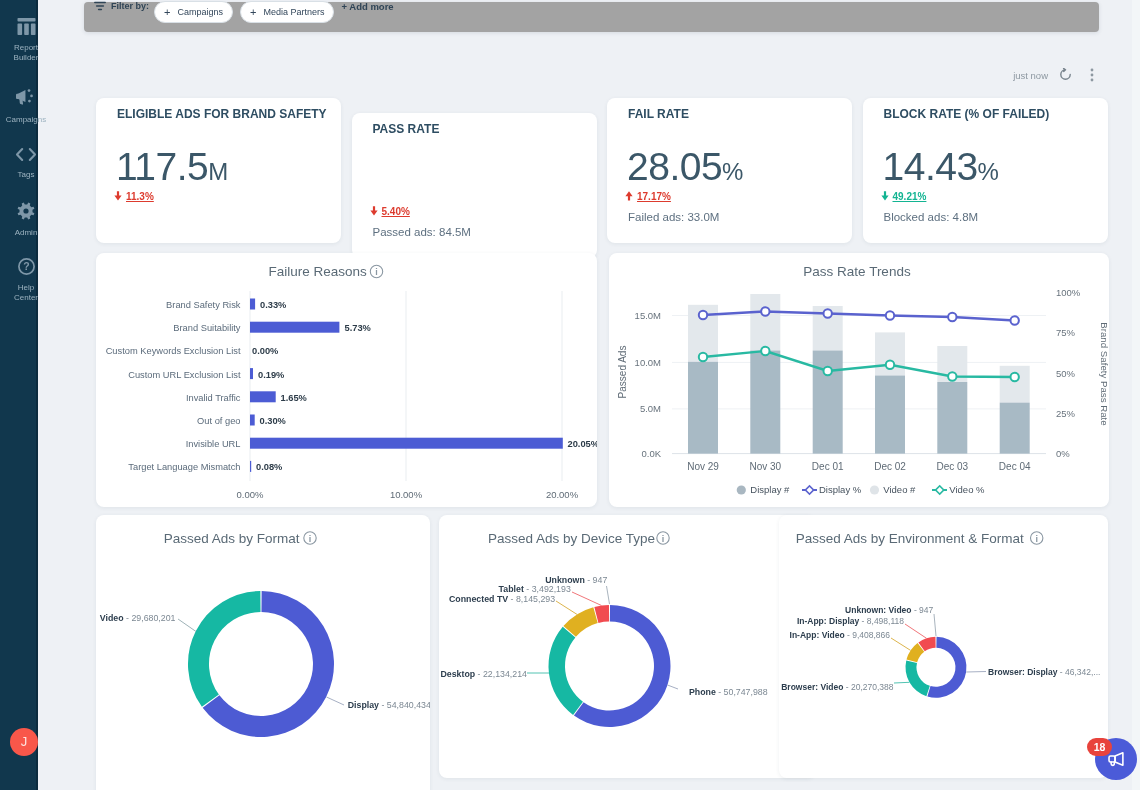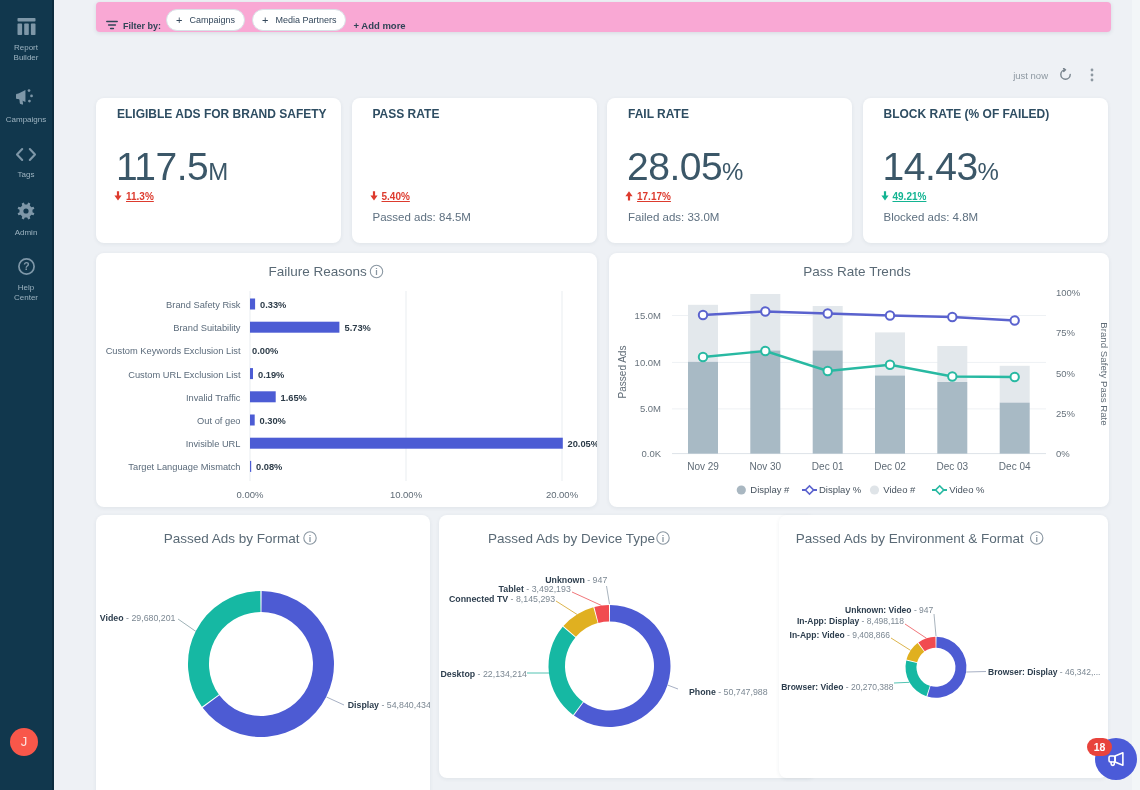--- a/index.html
+++ b/index.html
@@ -1,22 +1,22 @@
 <!DOCTYPE html>
 <html><head>
 <meta charset="utf-8">
 <style>
 * { margin:0; padding:0; box-sizing:border-box; }
 html,body { width:1140px; height:790px; overflow:hidden; }
 body { position:relative; background:#eef1f5; font-family:"Liberation Sans", sans-serif; }
-.sidebar { position:absolute; left:0; top:0; width:54px; height:790px; background:#11374d; border-right:2px solid #0c2b3e; }
+.sidebar { position:absolute; left:0; top:0; width:38px; height:790px; background:#11374d; border-right:2px solid #0c2b3e; }
 .nav { position:absolute; left:0; width:52px; text-align:center; color:#a9bdc9; }
 .nav .lbl { font-size:8px; line-height:10px; color:#9db3c0; margin-top:4px; }
 .scroll { position:absolute; right:0; top:0; width:8px; height:790px; background:#f3f6f8; }
-.fbar { position:absolute; left:96px; top:2px; width:1015px; height:30px; background:#f9a8d4; border-radius:4px; box-shadow:0 1px 4px rgba(30,50,70,.12); display:flex; align-items:flex-end; }
+.fbar { position:absolute; left:84px; top:2px; width:1015px; height:30px; background:#a3a3a3; border-radius:4px; box-shadow:0 1px 4px rgba(30,50,70,.12); display:flex; align-items:flex-start; }
 .fbar .flab { font-size:9px; font-weight:bold; color:#2f4456; margin-right:5px; position:relative; top:-1.5px; }
 .pill { border:1px solid #d9e0e6; border-radius:12px; height:22px; padding:0 9px; font-size:9px; color:#33475b; display:flex; align-items:center; margin-right:7px; background:#fff; position:relative; top:-1.5px; }
 .pill .pl { font-size:11px; margin-right:7px; color:#33475b; }
 .addmore { font-size:9.5px; font-weight:bold; color:#2f4456; margin-left:0; position:relative; top:-1.5px; }
 .justnow { position:absolute; top:70px; right:92px; font-size:9.5px; color:#8d98a1; }
 .card { position:absolute; background:#fff; border-radius:8px; box-shadow:0 1px 4px rgba(30,50,70,.07); }
 .kpi { top:98px; height:145px; width:245px; }
 .kpi .t { position:absolute; left:21px; top:9px; font-size:12px; font-weight:bold; color:#2e4d62; white-space:nowrap; }
 .kpi .num { position:absolute; left:20px; top:49px; font-size:39px; color:#3b5768; line-height:1; letter-spacing:-0.5px; }
 .kpi .num .suf { font-size:24px; letter-spacing:0; }
@@ -108,21 +108,21 @@
       <circle cx="2" cy="12" r="1.4"></circle>
     </g>
   </svg>
 <div class="card kpi" style="left:96px;">
   <div class="t">ELIGIBLE ADS FOR BRAND SAFETY</div>
   <div class="num">117.5<span class="suf">M</span></div>
   <div class="delta red"><svg width="8" height="10" viewBox="0 0 8 10" style="vertical-align:-1px;">
         <path d="M2.9,0.2 L5.1,0.2 L5.1,4.4 L7.6,4.4 L4,9.4 L0.4,4.4 L2.9,4.4 Z" fill="#dd3b2e"></path>
       </svg><u>11.3%</u></div>
 </div>
-<div class="card kpi" style="left:351.5px;">
+<div class="card kpi" style="left:351.5px;margin-top:15px;">
   <div class="t">PASS RATE</div>
   <div class="delta red"><svg width="8" height="10" viewBox="0 0 8 10" style="vertical-align:-1px;">
         <path d="M2.9,0.2 L5.1,0.2 L5.1,4.4 L7.6,4.4 L4,9.4 L0.4,4.4 L2.9,4.4 Z" fill="#dd3b2e"></path>
       </svg><u>5.40%</u></div>
   <div class="sub">Passed ads: 84.5M</div>
 </div>
 <div class="card kpi" style="left:607px;padding-left:7px;">
   <div class="t">FAIL RATE</div>
   <div class="num">28.05<span class="suf">%</span></div>
   <div class="delta red"><svg width="8" height="10" viewBox="0 0 8 10" style="vertical-align:-1px;">

